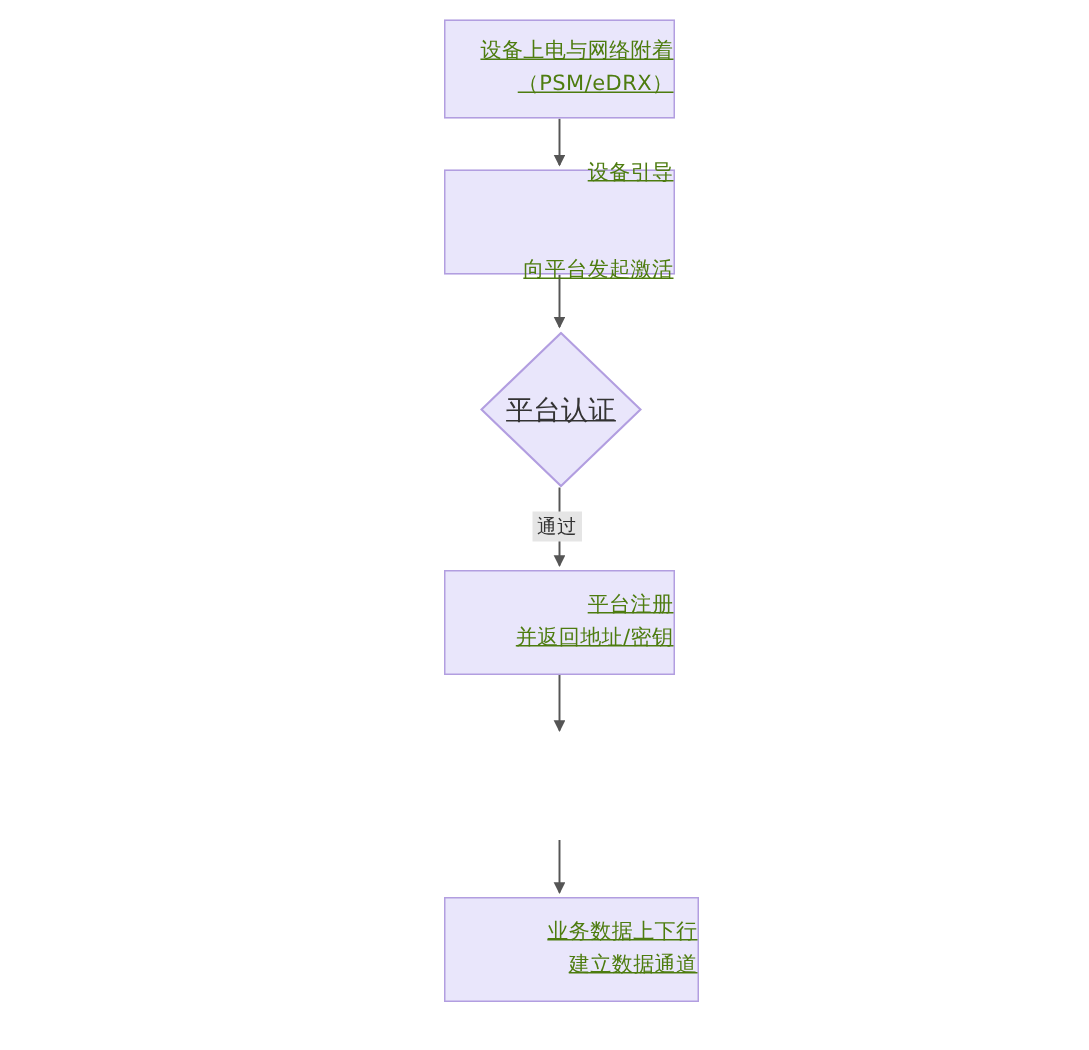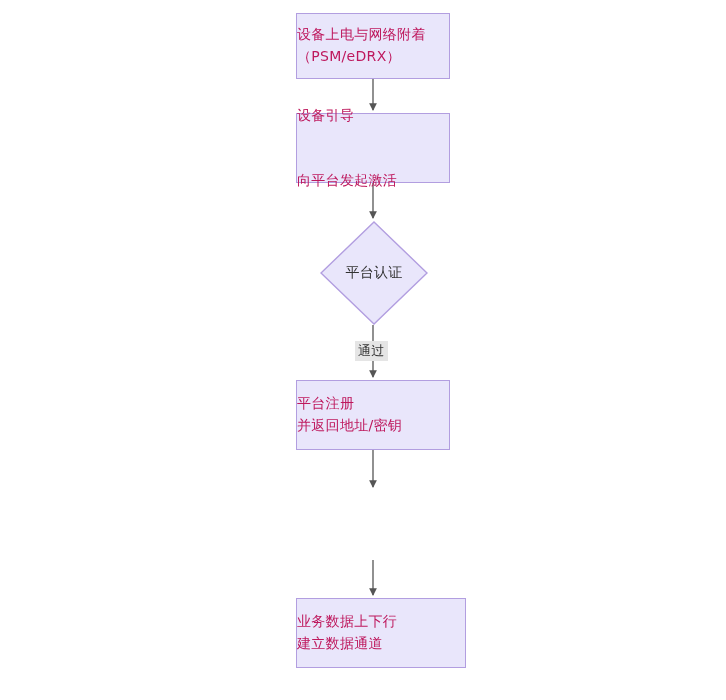--- a/index.html
+++ b/index.html
@@ -25,27 +25,28 @@
     top: 0;
     width: 726px;
     height: 700px;
     pointer-events: none;
   }
   .node {
     position: absolute;
     box-sizing: border-box;
     display: flex;
     flex-direction: column;
-    align-items: flex-start;
+    align-items: flex-end;
     justify-content: center;
-    color: #be185d;
+    color: #4d7c0f;
     font-size: 14px;
     line-height: 1.55;
     text-align: center;
     letter-spacing: 0.3px;
+    text-decoration: underline;
   }
   .node.process {
     background: #e9e6fb;
     border: 1.4px solid #b29ee0;
   }
   .node .line {
     display: block;
     white-space: nowrap;
   }
   .diamond-wrap {
@@ -61,23 +62,24 @@
   .diamond-label {
     position: absolute;
     left: 0;
     top: 0;
     width: 100%;
     height: 100%;
     display: flex;
     align-items: center;
     justify-content: center;
     color: #333333;
-    font-size: 14px;
+    font-size: 18px;
     letter-spacing: 0.3px;
     white-space: nowrap;
+    text-decoration: underline;
   }
   .edge-label {
     position: absolute;
     background: #e5e5e5;
     color: #333333;
     font-size: 13px;
     padding: 1px 3px;
     white-space: nowrap;
     letter-spacing: 0.3px;
   }

